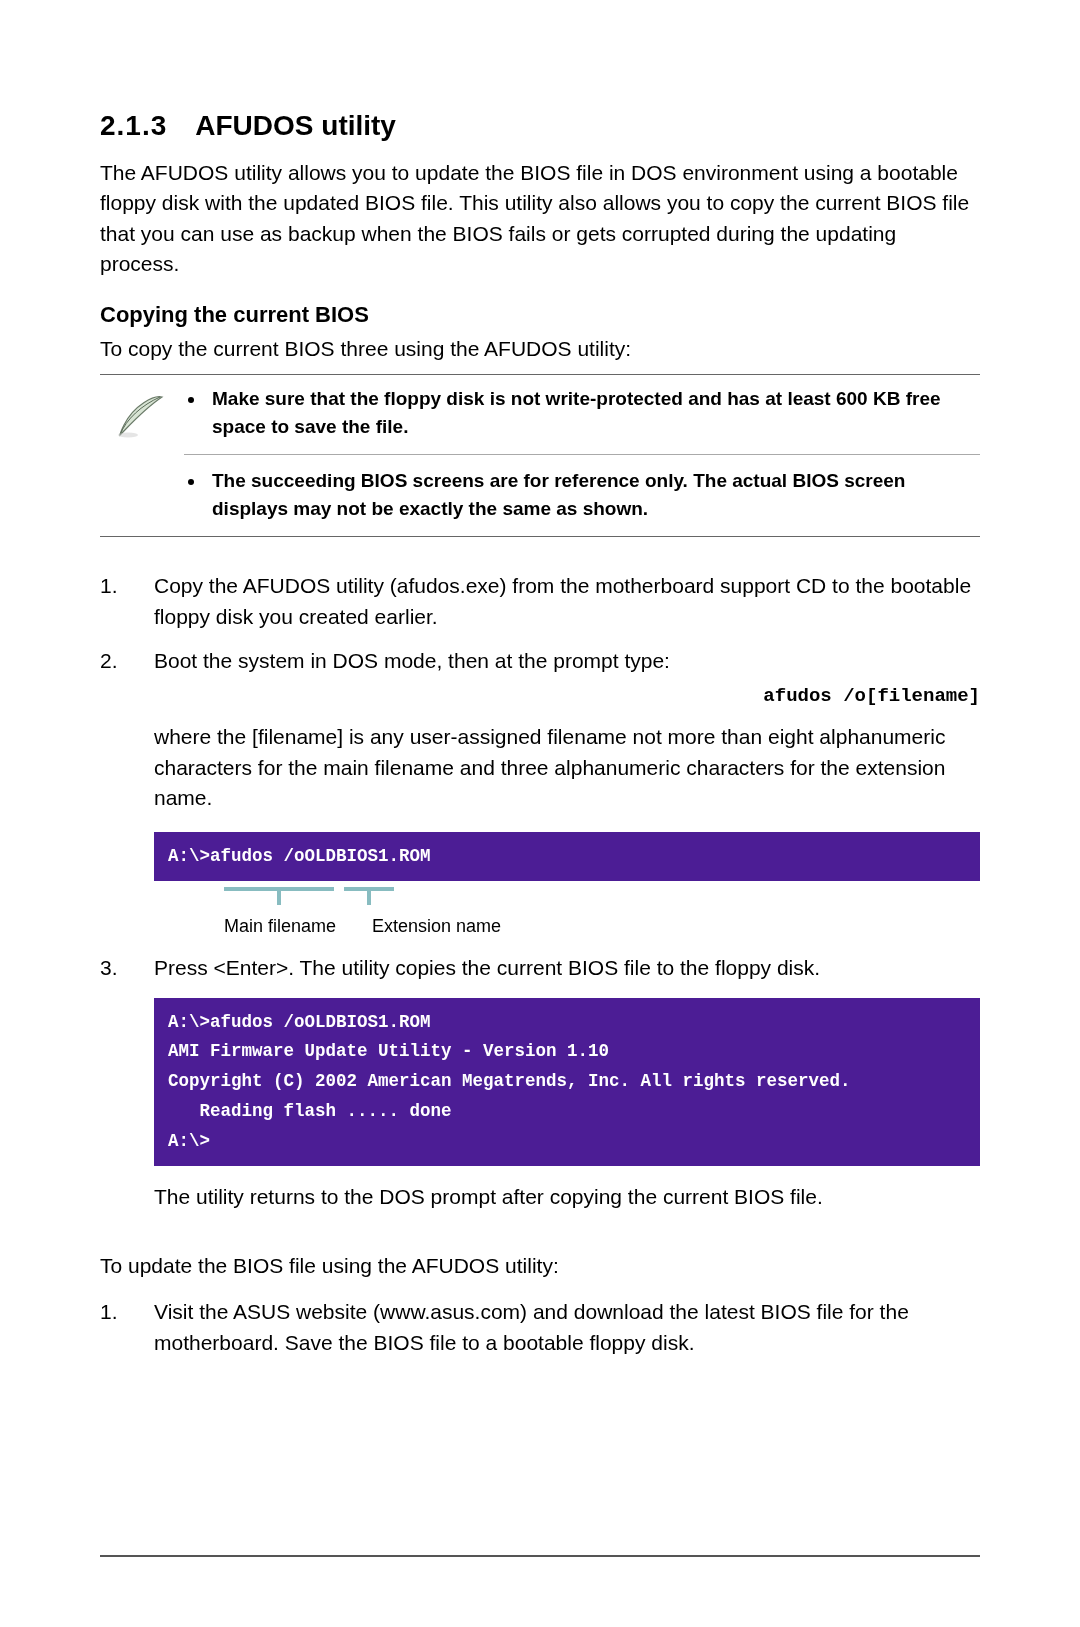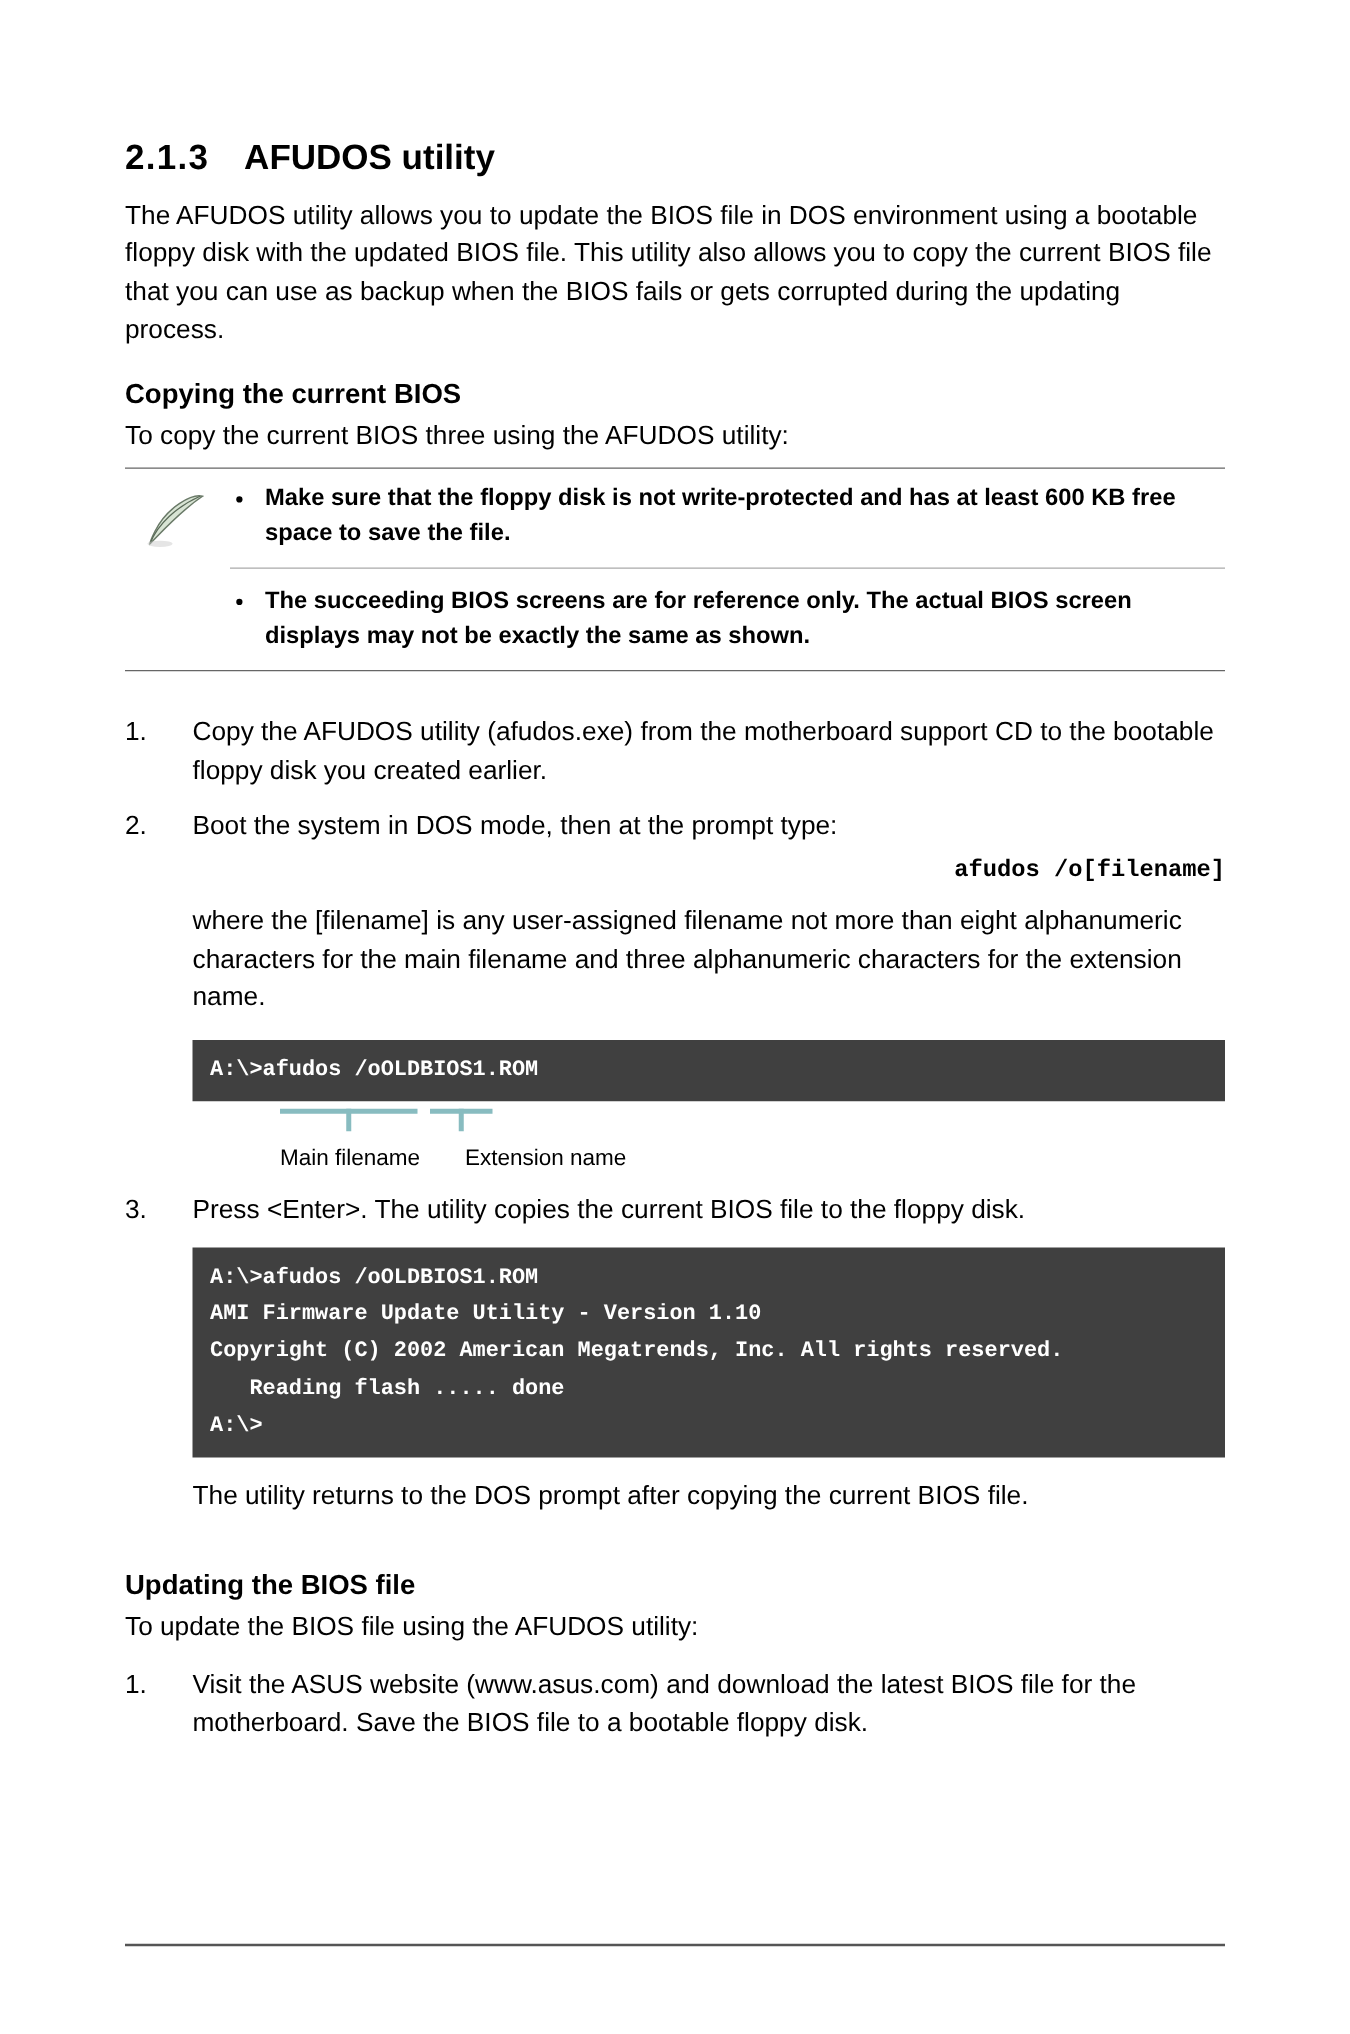--- a/index.html
+++ b/index.html
@@ -14,21 +14,21 @@
   .note-list { flex: 1; font-size: 19px; line-height: 1.45; font-weight: bold; }
   .note-list li { list-style: disc; margin-left: 22px; margin-bottom: 14px; padding-left: 6px; }
   .note-list li:last-child { margin-bottom: 0; }
   .note-sep { border: none; border-top: 1px solid #aaa; margin: 10px 0 12px 0; width: calc(100% + 0px); }
   ol.main-list { list-style: none; font-size: 21px; line-height: 1.45; }
   ol.main-list > li { display: flex; margin-bottom: 14px; }
   ol.main-list > li .num-col { width: 54px; flex-shrink: 0; }
   ol.main-list > li .txt-col { flex: 1; }
   .mono { font-family: "Courier New", monospace; font-weight: bold; font-size: 19px; }
   .cmd-line { margin: 6px 0 12px 12px; text-align: right; }
-  .terminal { background: #404040; color: #fff; font-family: "Courier New", monospace; font-weight: bold; font-size: 17.5px; padding: 10px 14px 10px 14px; margin-top: 4px; margin-bottom: 6px; line-height: 1.7; white-space: pre; position: relative; }
+  .terminal { background: #4c1d95; color: #fff; font-family: "Courier New", monospace; font-weight: bold; font-size: 17.5px; padding: 10px 14px 10px 14px; margin-top: 4px; margin-bottom: 6px; line-height: 1.7; white-space: pre; position: relative; }
   .term-wrap { margin-left: 0px; margin-bottom: 16px; }
   .callout-row { display: flex; font-size: 18px; margin-top: 2px; margin-bottom: 8px; position: relative; height: 36px; }
   .callout-bar { position: absolute; top: 0; background: #88bcc0; }
   .bar-h { height: 4px; }
   .bar-v { width: 4px; height: 18px; }
   .callout-label { position: absolute; top: 26px; font-size: 18px; color: #000; }
   .para-after { font-size: 21px; line-height: 1.45; margin-bottom: 24px; }
   .footer { position: absolute; bottom: 64px; left: 100px; right: 100px; }
   .footer-line { border: none; border-top: 2px solid #555; margin-bottom: 6px; }
   .footer-row { display: flex; justify-content: space-between; font-size: 19px; }
@@ -96,21 +96,20 @@
 AMI Firmware Update Utility - Version 1.10
 Copyright (C) 2002 American Megatrends, Inc. All rights reserved.
    Reading flash ..... done
 A:\&gt;</div>
         </div>
         <div class="para-after">The utility returns to the DOS prompt after copying the current BIOS file.</div>
       </div>
     </li>
   </ol>
 
-  <h3 class="sub-heading">Updating the BIOS file</h3>
   <p class="body-text" style="margin-bottom:16px">To update the BIOS file using the AFUDOS utility:</p>
 
   <ol class="main-list">
     <li>
       <div class="num-col">1.</div>
       <div class="txt-col">Visit the ASUS website (www.asus.com) and download the latest BIOS file for the motherboard. Save the BIOS file to a bootable floppy disk.</div>
     </li>
   </ol>
 
   <div class="footer">

